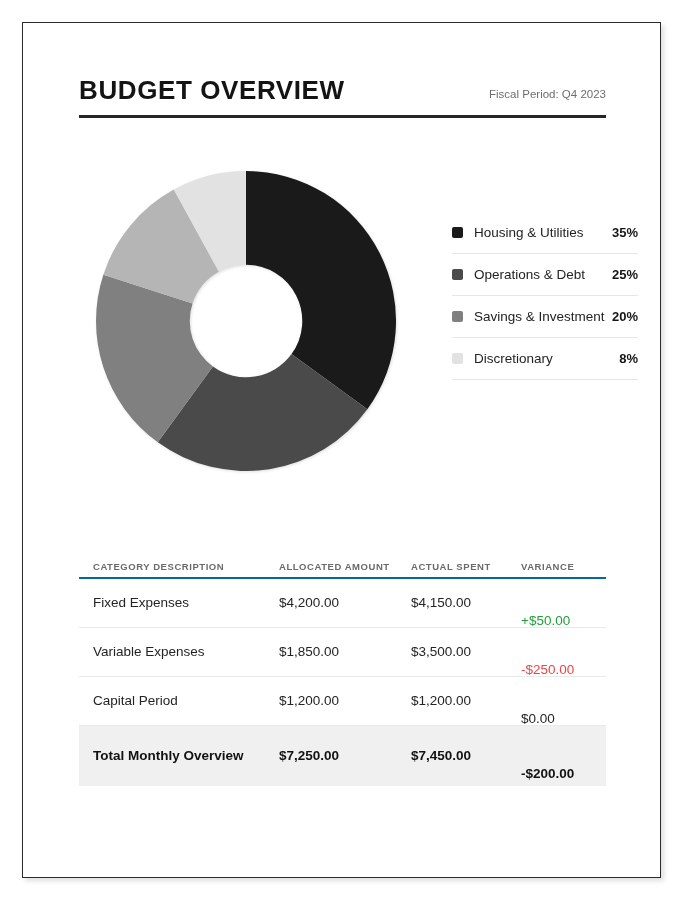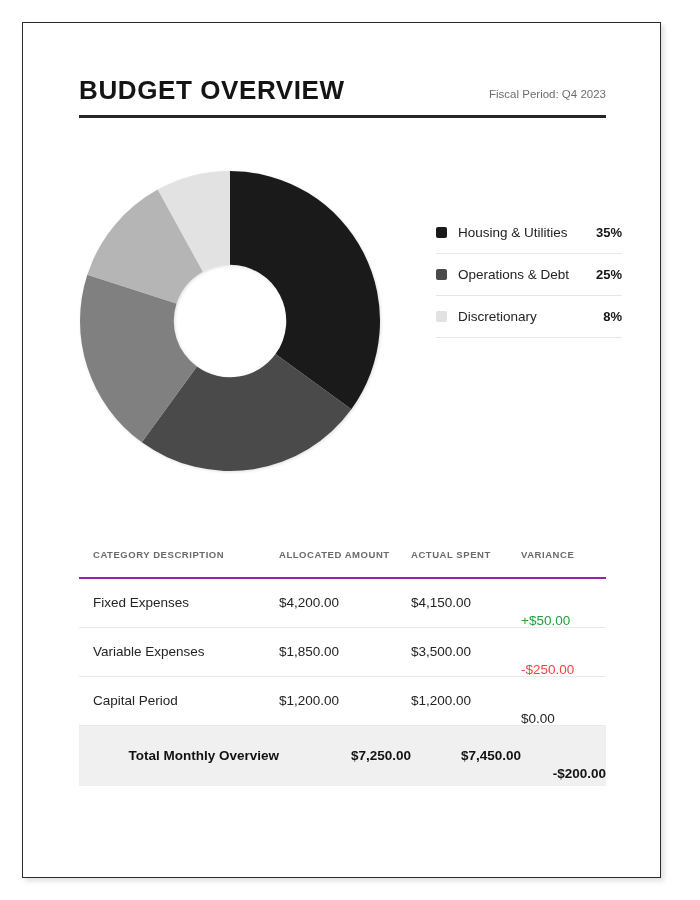--- a/index.html
+++ b/index.html
@@ -64,21 +64,21 @@
   #title-rule {
     margin-top: 12px;
     height: 3px;
     background: #262626;
     width: 100%;
   }
 
   
   #chart-zone {
     position: absolute;
-    left: 52px;
+    left: 68px;
     top: 143px;
     width: 547px;
     height: 345px;
   }
 
   #donut-wrap {
     position: absolute;
     left: 0px;
     top: 0px;
     width: 310px;
@@ -140,22 +140,22 @@
     box-sizing: border-box;
   }
   .c-desc  { width: 200px; padding-left: 14px; box-sizing: border-box; }
   .c-alloc { width: 132px; }
   .c-spent { width: 110px; }
   .c-var   { width: 85px; margin-top: 36px; }
 
   #table-head {
     height: 46px;
     align-items: flex-end;
-    padding-bottom: 16px;
-    border-bottom: 2px solid #a21caf;
+    padding-bottom: 4px;
+    border-bottom: 2px solid #0369a1;
   }
   #table-head .th {
     font-size: 9.5px;
     font-weight: bold;
     letter-spacing: 0.55px;
     color: #6a6a6a;
     line-height: 1.25;
     text-transform: uppercase;
   }
 
@@ -167,21 +167,21 @@
   }
   .data-row .cell { line-height: 1.2; }
 
   #total-row {
     height: 60px;
     background: #f0f0f0;
     font-weight: bold;
     font-size: 13.5px;
     color: #121212;
   }
-  #total-row .cell { line-height: 1.2; text-align: right; }
+  #total-row .cell { line-height: 1.2; }
 
   .pos { color: #22a03c; }
   .neg { color: #ef4444; }
 </style>
 </head>
 <body>
 
 <div id="page">
   <div id="card">
 
@@ -214,20 +214,25 @@
           <span class="legend-label">Housing &amp; Utilities</span>
           <span class="legend-pct">35%</span>
         </div>
 
         <div class="legend-row">
           <span class="legend-swatch" style="background: rgb(74, 74, 74);"></span>
           <span class="legend-label">Operations &amp; Debt</span>
           <span class="legend-pct">25%</span>
         </div>
 
+        <div class="legend-row">
+          <span class="legend-swatch" style="background: rgb(128, 128, 128);"></span>
+          <span class="legend-label">Savings &amp; Investment</span>
+          <span class="legend-pct">20%</span>
+        </div>
 
 
         <div class="legend-row">
           <span class="legend-swatch" style="background: rgb(226, 226, 226);"></span>
           <span class="legend-label">Discretionary</span>
           <span class="legend-pct">8%</span>
         </div>
 
       </div>
     </div>

